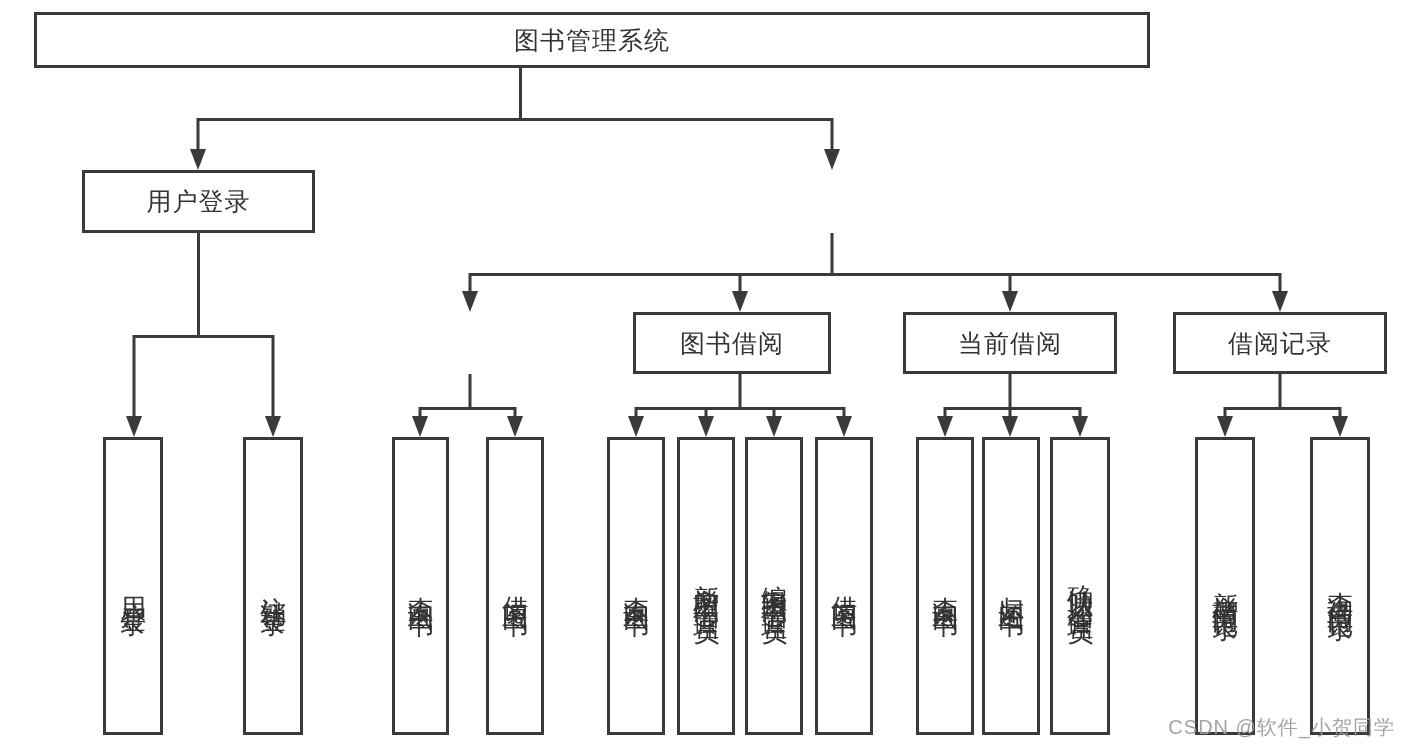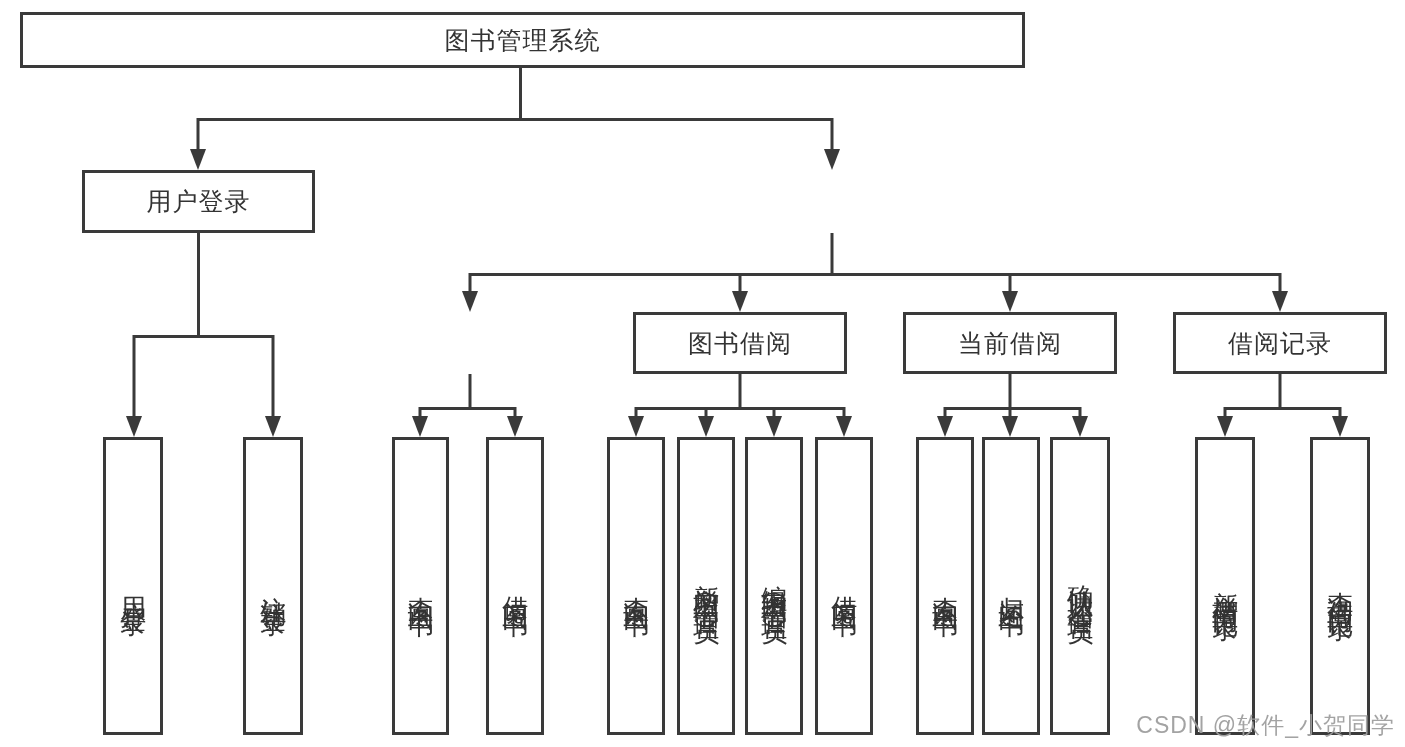--- a/index.html
+++ b/index.html
@@ -14,21 +14,21 @@
     border:3px solid #3a3a3a;display:flex;align-items:center;justify-content:center;
     z-index:1;
   }
   .h-label{font-size:25px;letter-spacing:1px;color:#333;white-space:nowrap;}
   .v-label{
     writing-mode:vertical-rl;text-orientation:mixed;
     font-size:26px;line-height:1.05;letter-spacing:5px;color:#333;
   }
   .watermark{
     position:absolute;right:10px;bottom:6px;z-index:3;
-    font-size:23px;letter-spacing:1px;color:rgba(158,158,158,0.95);white-space:nowrap;
+    font-size:20px;letter-spacing:1px;color:rgba(158,158,158,0.95);white-space:nowrap;
   }
 </style>
 </head>
 <body>
 
 <div class="canvas">
 
   <svg class="connectors" width="1405" height="747" viewBox="0 0 1405 747">
     <g stroke="#3a3a3a" stroke-width="3" fill="none">
       <path d="M520.5 67 L520.5 121"></path>
@@ -66,29 +66,29 @@
       <polygon points="766,416 782,416 774,437"></polygon>
       <polygon points="836,416 852,416 844,437"></polygon>
       <polygon points="937,416 953,416 945,437"></polygon>
       <polygon points="1002,416 1018,416 1010,437"></polygon>
       <polygon points="1072,416 1088,416 1080,437"></polygon>
       <polygon points="1217,416 1233,416 1225,437"></polygon>
       <polygon points="1332,416 1348,416 1340,437"></polygon>
     </g>
   </svg>
 
-  <div class="node" style="left:20px;top:12px;width:1005px;height:56px">
+  <div class="node" style="left:34px;top:12px;width:1116px;height:56px">
     <span class="h-label">图书管理系统</span>
   </div>
 
   <div class="node" style="left:82px;top:170px;width:233px;height:63px">
     <span class="h-label">用户登录</span>
   </div>
 
-  <div class="node" style="left:633px;top:312px;width:214px;height:62px">
+  <div class="node" style="left:633px;top:312px;width:198px;height:62px">
     <span class="h-label">图书借阅</span>
   </div>
   <div class="node" style="left:903px;top:312px;width:214px;height:62px">
     <span class="h-label">当前借阅</span>
   </div>
   <div class="node" style="left:1173px;top:312px;width:214px;height:62px">
     <span class="h-label">借阅记录</span>
   </div>
 
   <div class="node" style="left:103px;top:437px;width:60px;height:298px">

